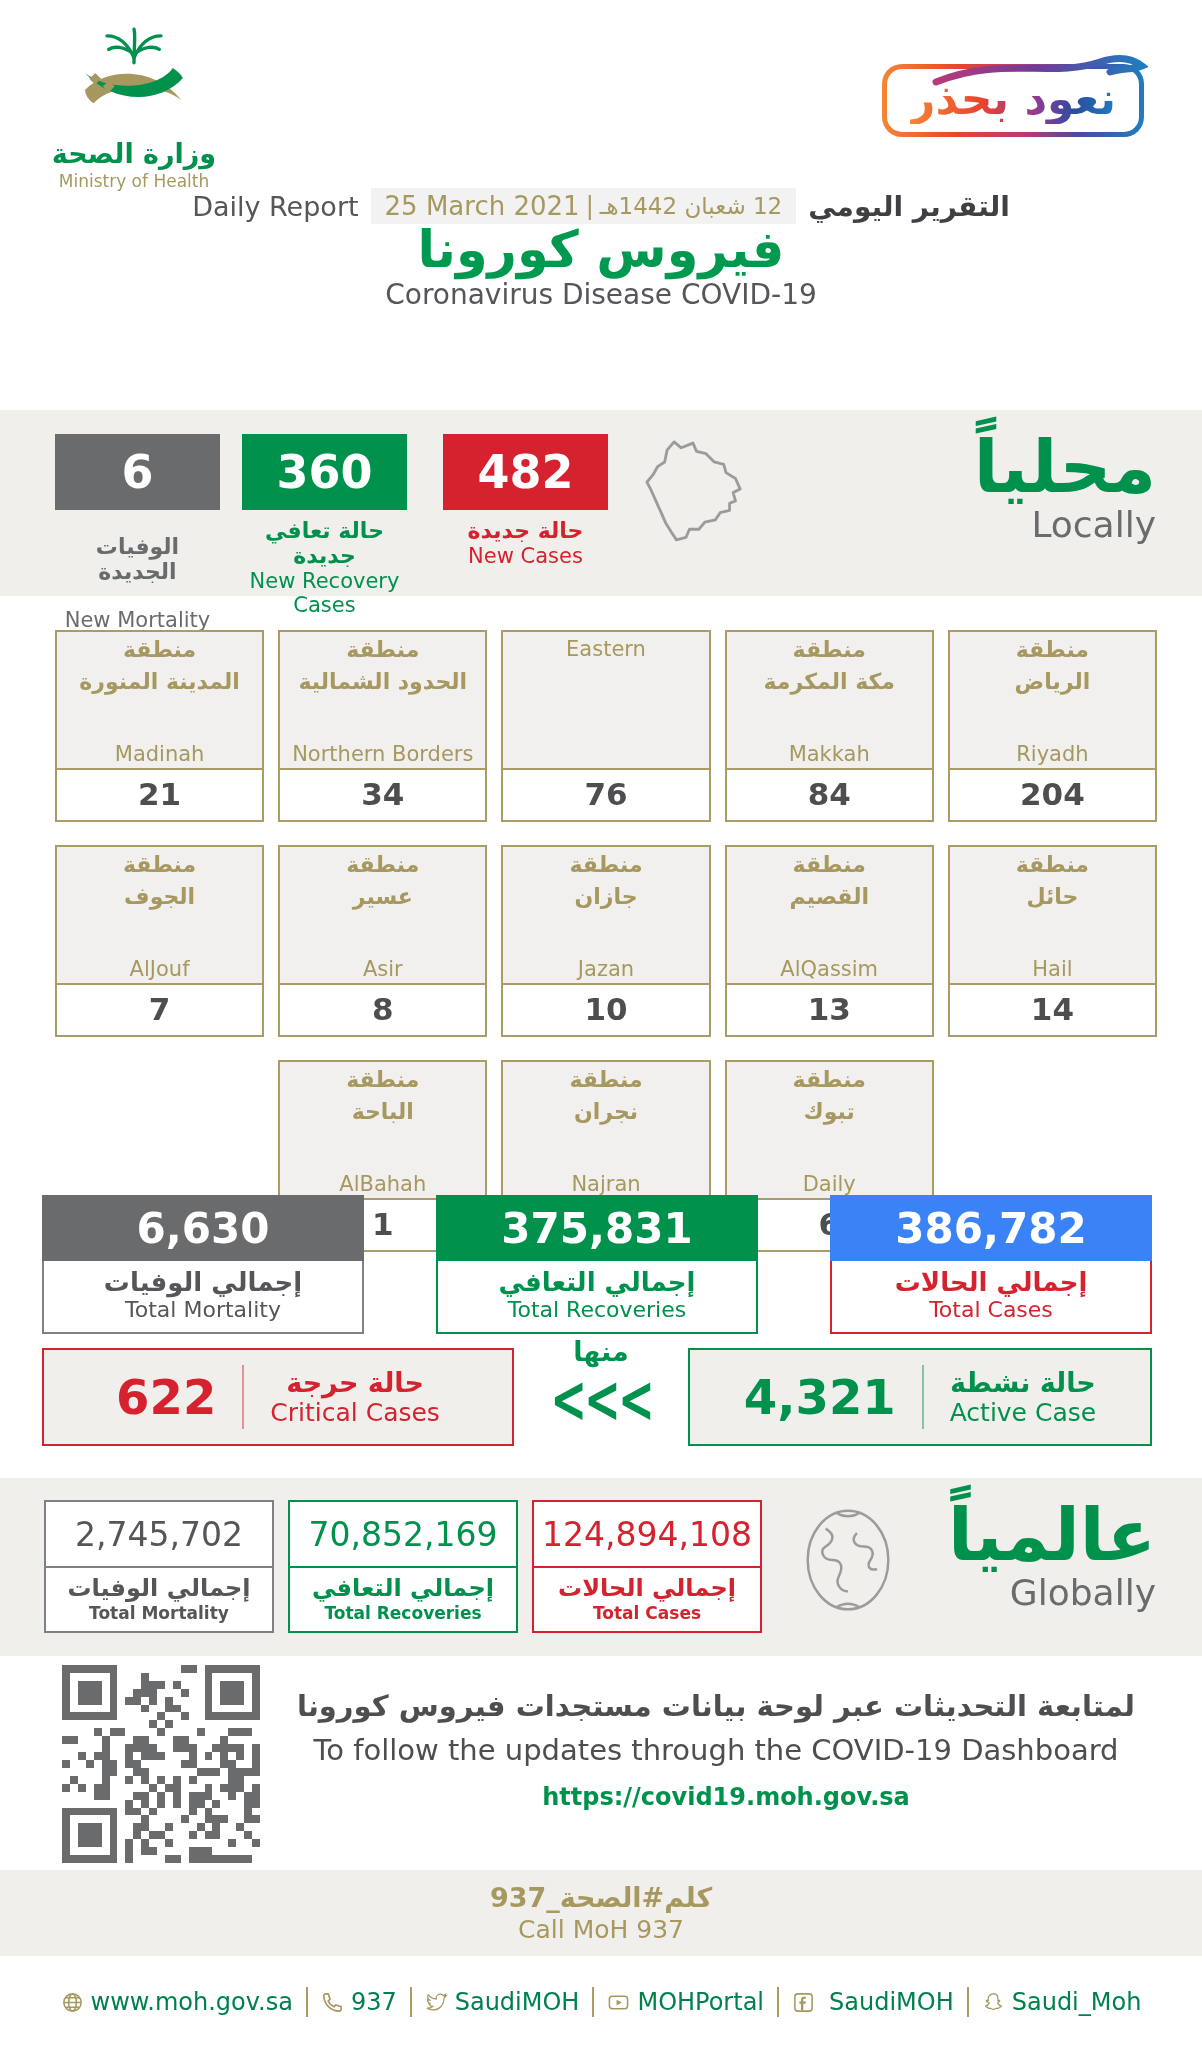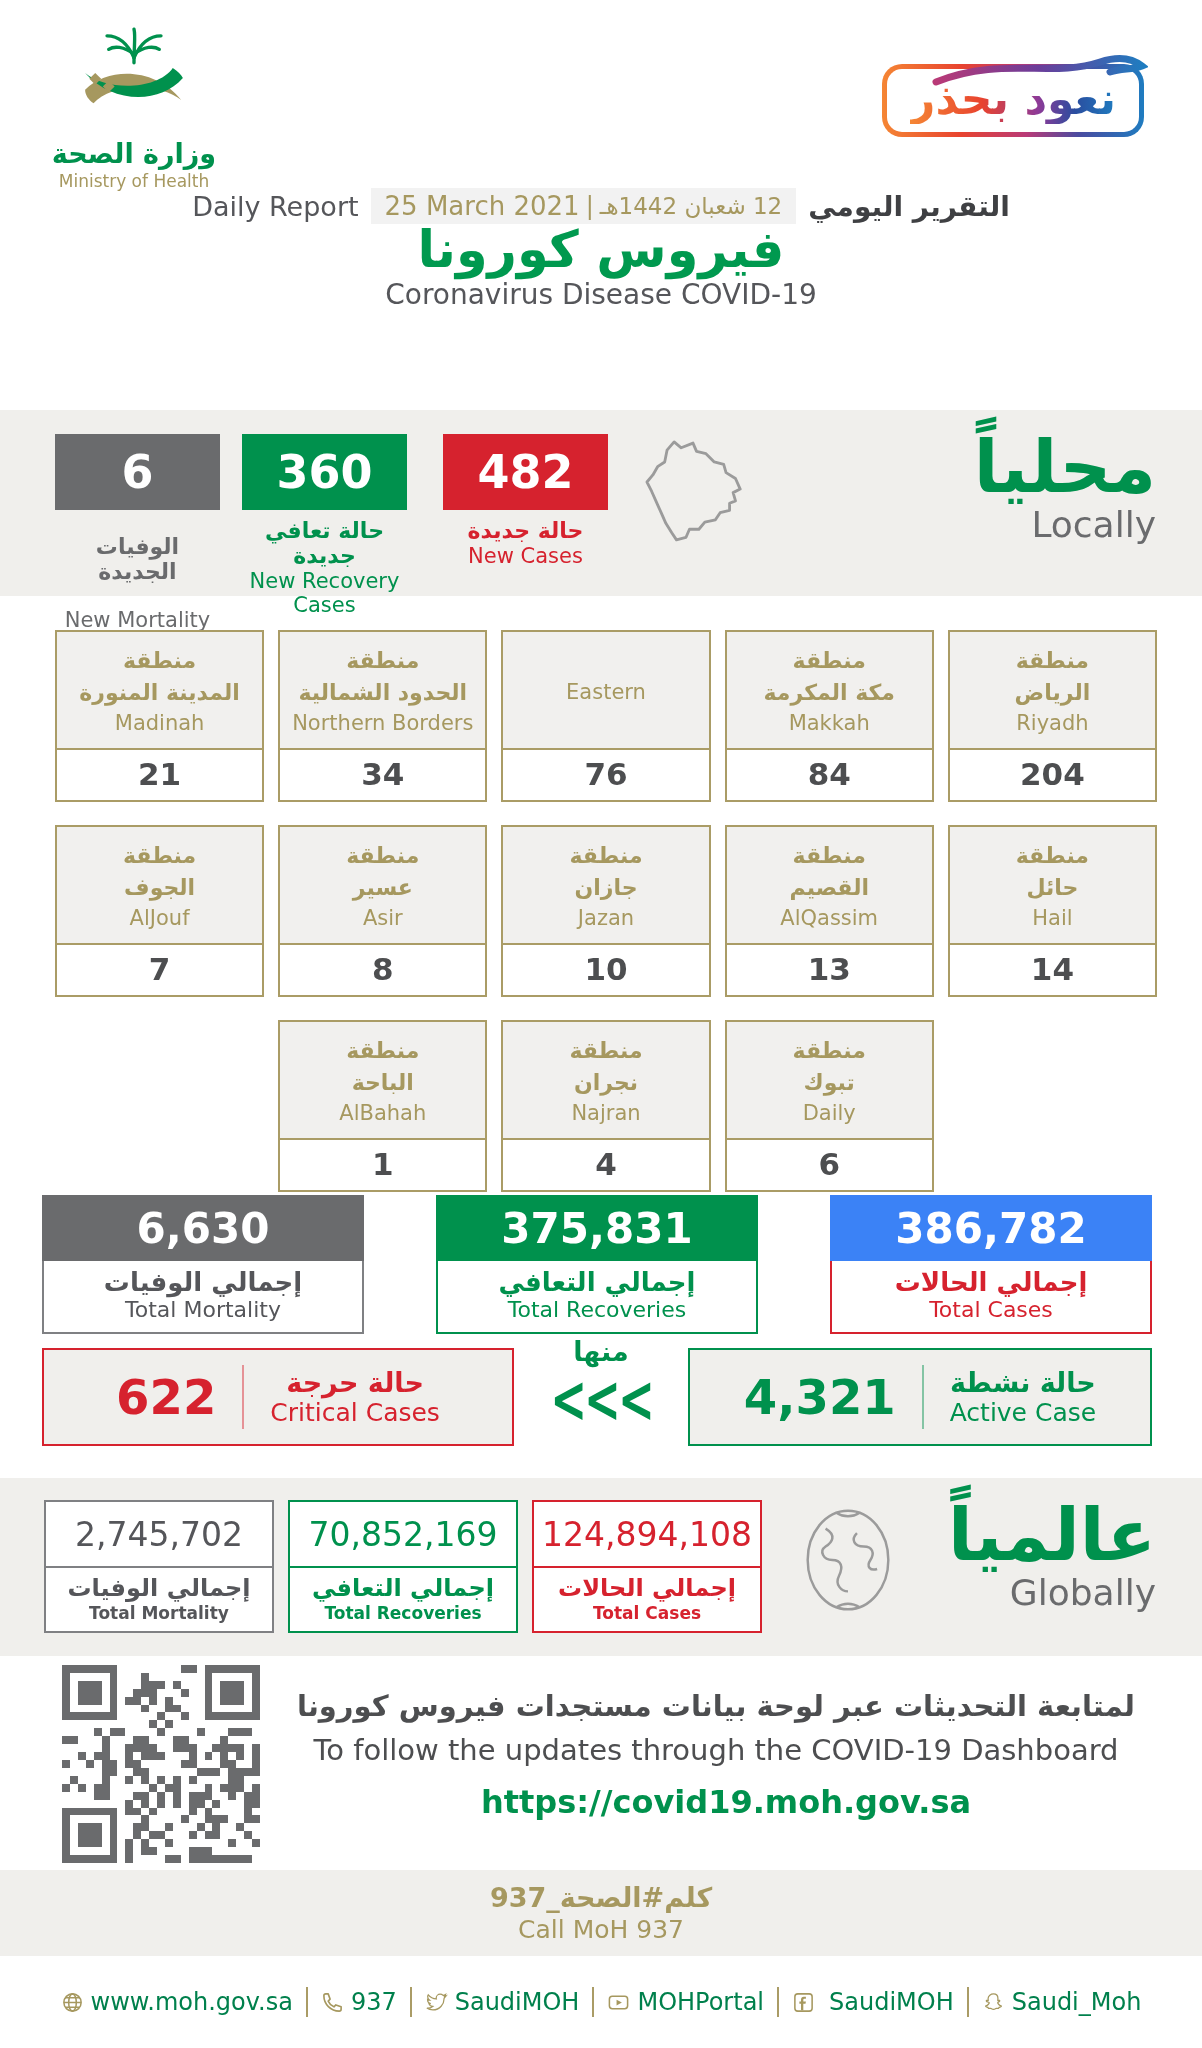--- a/index.html
+++ b/index.html
@@ -44,21 +44,21 @@
   .stat-en { font-size:21px; margin-top:1px; }
   .c-gray { color:#6a6b6d;margin-top:24px; } .c-green { color:#00914d; } .c-red { color:#d6222e; }
   .map-sa { width:118px; margin-left:26px; margin-top:2px; }
   .loc-head { margin-left:auto; text-align:right; margin-top:-4px; }
   .loc-ar { color:#00914d; font-size:72px; font-weight:bold; line-height:1.05; direction:rtl; }
   .loc-en { color:#6a6b6d; font-size:36px; margin-top:-2px; }
 
   
   .regions { position:absolute; top:630px; left:55px; right:45px; display:grid; grid-template-columns:repeat(5,1fr); column-gap:14px; row-gap:23px; }
   .region-box { border:2px solid #aa9c66; background:#fff; text-align:center; }
-  .region-top { background:#f1f0ee; border-bottom:2px solid #aa9c66; height:118px; display:flex; flex-direction:column; justify-content:center; padding:2px 4px; }
+  .region-top { background:#f1f0ee; border-bottom:2px solid #aa9c66; height:138px; display:flex; flex-direction:column; justify-content:space-between; padding:2px 4px; }
   .region-ar { color:#a6985f; font-size:22px; font-weight:bold; line-height:1.45; direction:rtl; }
   .region-en { color:#a6985f; font-size:21px; margin-top:3px; }
   .region-val { color:#4d4e50; font-size:31px; font-weight:bold; padding:6px 0 8px; }
 
   
   .totals { position:absolute; top:1195px; left:42px; right:50px; display:flex; justify-content:space-between; }
   .total-box { width:322px; text-align:center; }
   .total-head { height:66px; display:flex; align-items:center; justify-content:center; color:#fff; font-size:42px; font-weight:bold; }
   .total-body { border:2px solid; border-top:none; background:#fff; padding:6px 0 10px; }
   .t-gray .total-head { background:#6a6b6d; } .t-gray .total-body { border-color:#7f8083; }
@@ -99,21 +99,21 @@
   .globe { width:112px; margin-left:30px; margin-top:4px; }
   .glob-head { margin-left:auto; text-align:right; margin-top:-2px; }
 
   
   .qr-section { position:absolute; top:1665px; left:62px; right:50px; display:flex; }
   .qr { width:198px; height:198px; }
   .qr-cell-on { background:#6a6b6d; }
   .dash-text { flex:1; text-align:center; padding:24px 10px 0 30px; }
   .dash-ar { color:#4d4e50; font-size:29px; font-weight:bold; direction:rtl; }
   .dash-en { color:#4d4e50; font-size:29px; margin-top:10px; }
-  .dash-url { color:#00914d; font-size:32px; font-weight:bold; margin-top:16px; display:inline-block; text-decoration:none;margin-left:20px; }
+  .dash-url { color:#00914d; font-size:24px; font-weight:bold; margin-top:16px; display:inline-block; text-decoration:none;margin-left:20px; }
 
   
   .call-band { top:1870px; height:86px; display:flex; flex-direction:column; align-items:center; justify-content:center; }
   .call-ar { color:#a6985f; font-size:27px; font-weight:bold; direction:rtl; }
   .call-en { color:#a6985f; font-size:25px; margin-top:2px; }
 
   .footer { position:absolute; top:1956px; left:0; width:100%; height:92px; display:flex; align-items:center; justify-content:center; gap:13px; }
   .f-item { display:flex; align-items:center; gap:7px; }
   .f-label { color:#00804c; font-size:24px; }
   .f-sep { width:2px; height:30px; background:#aa9c66; }

